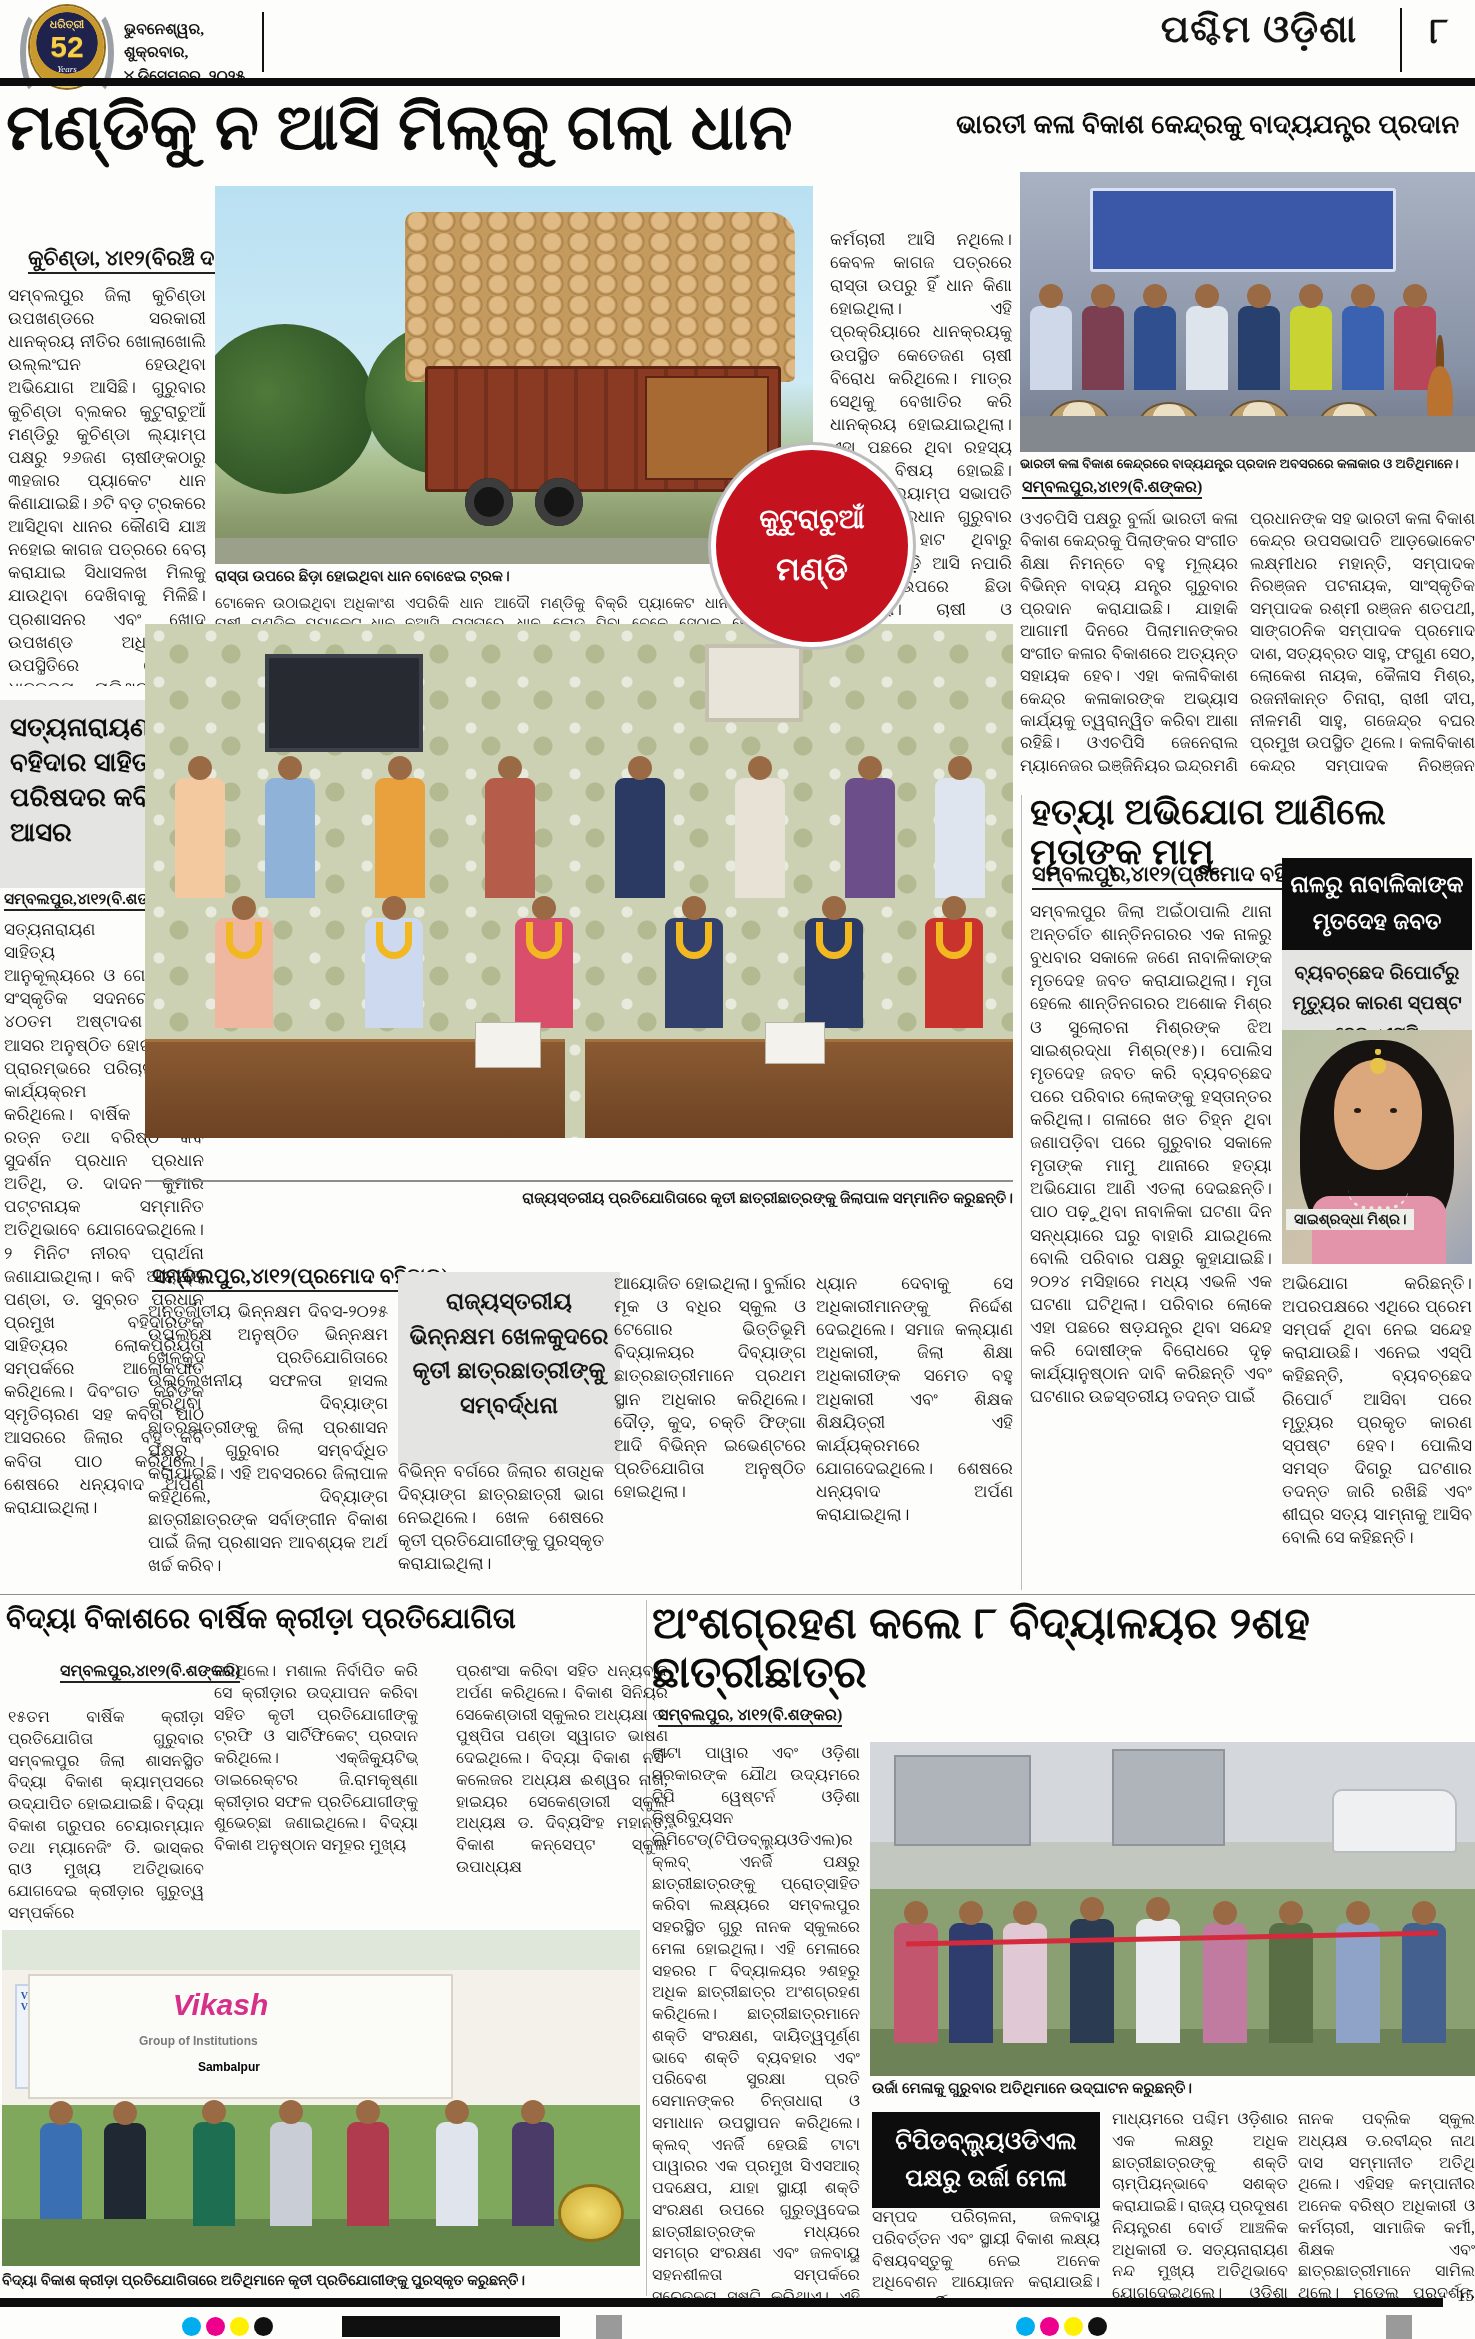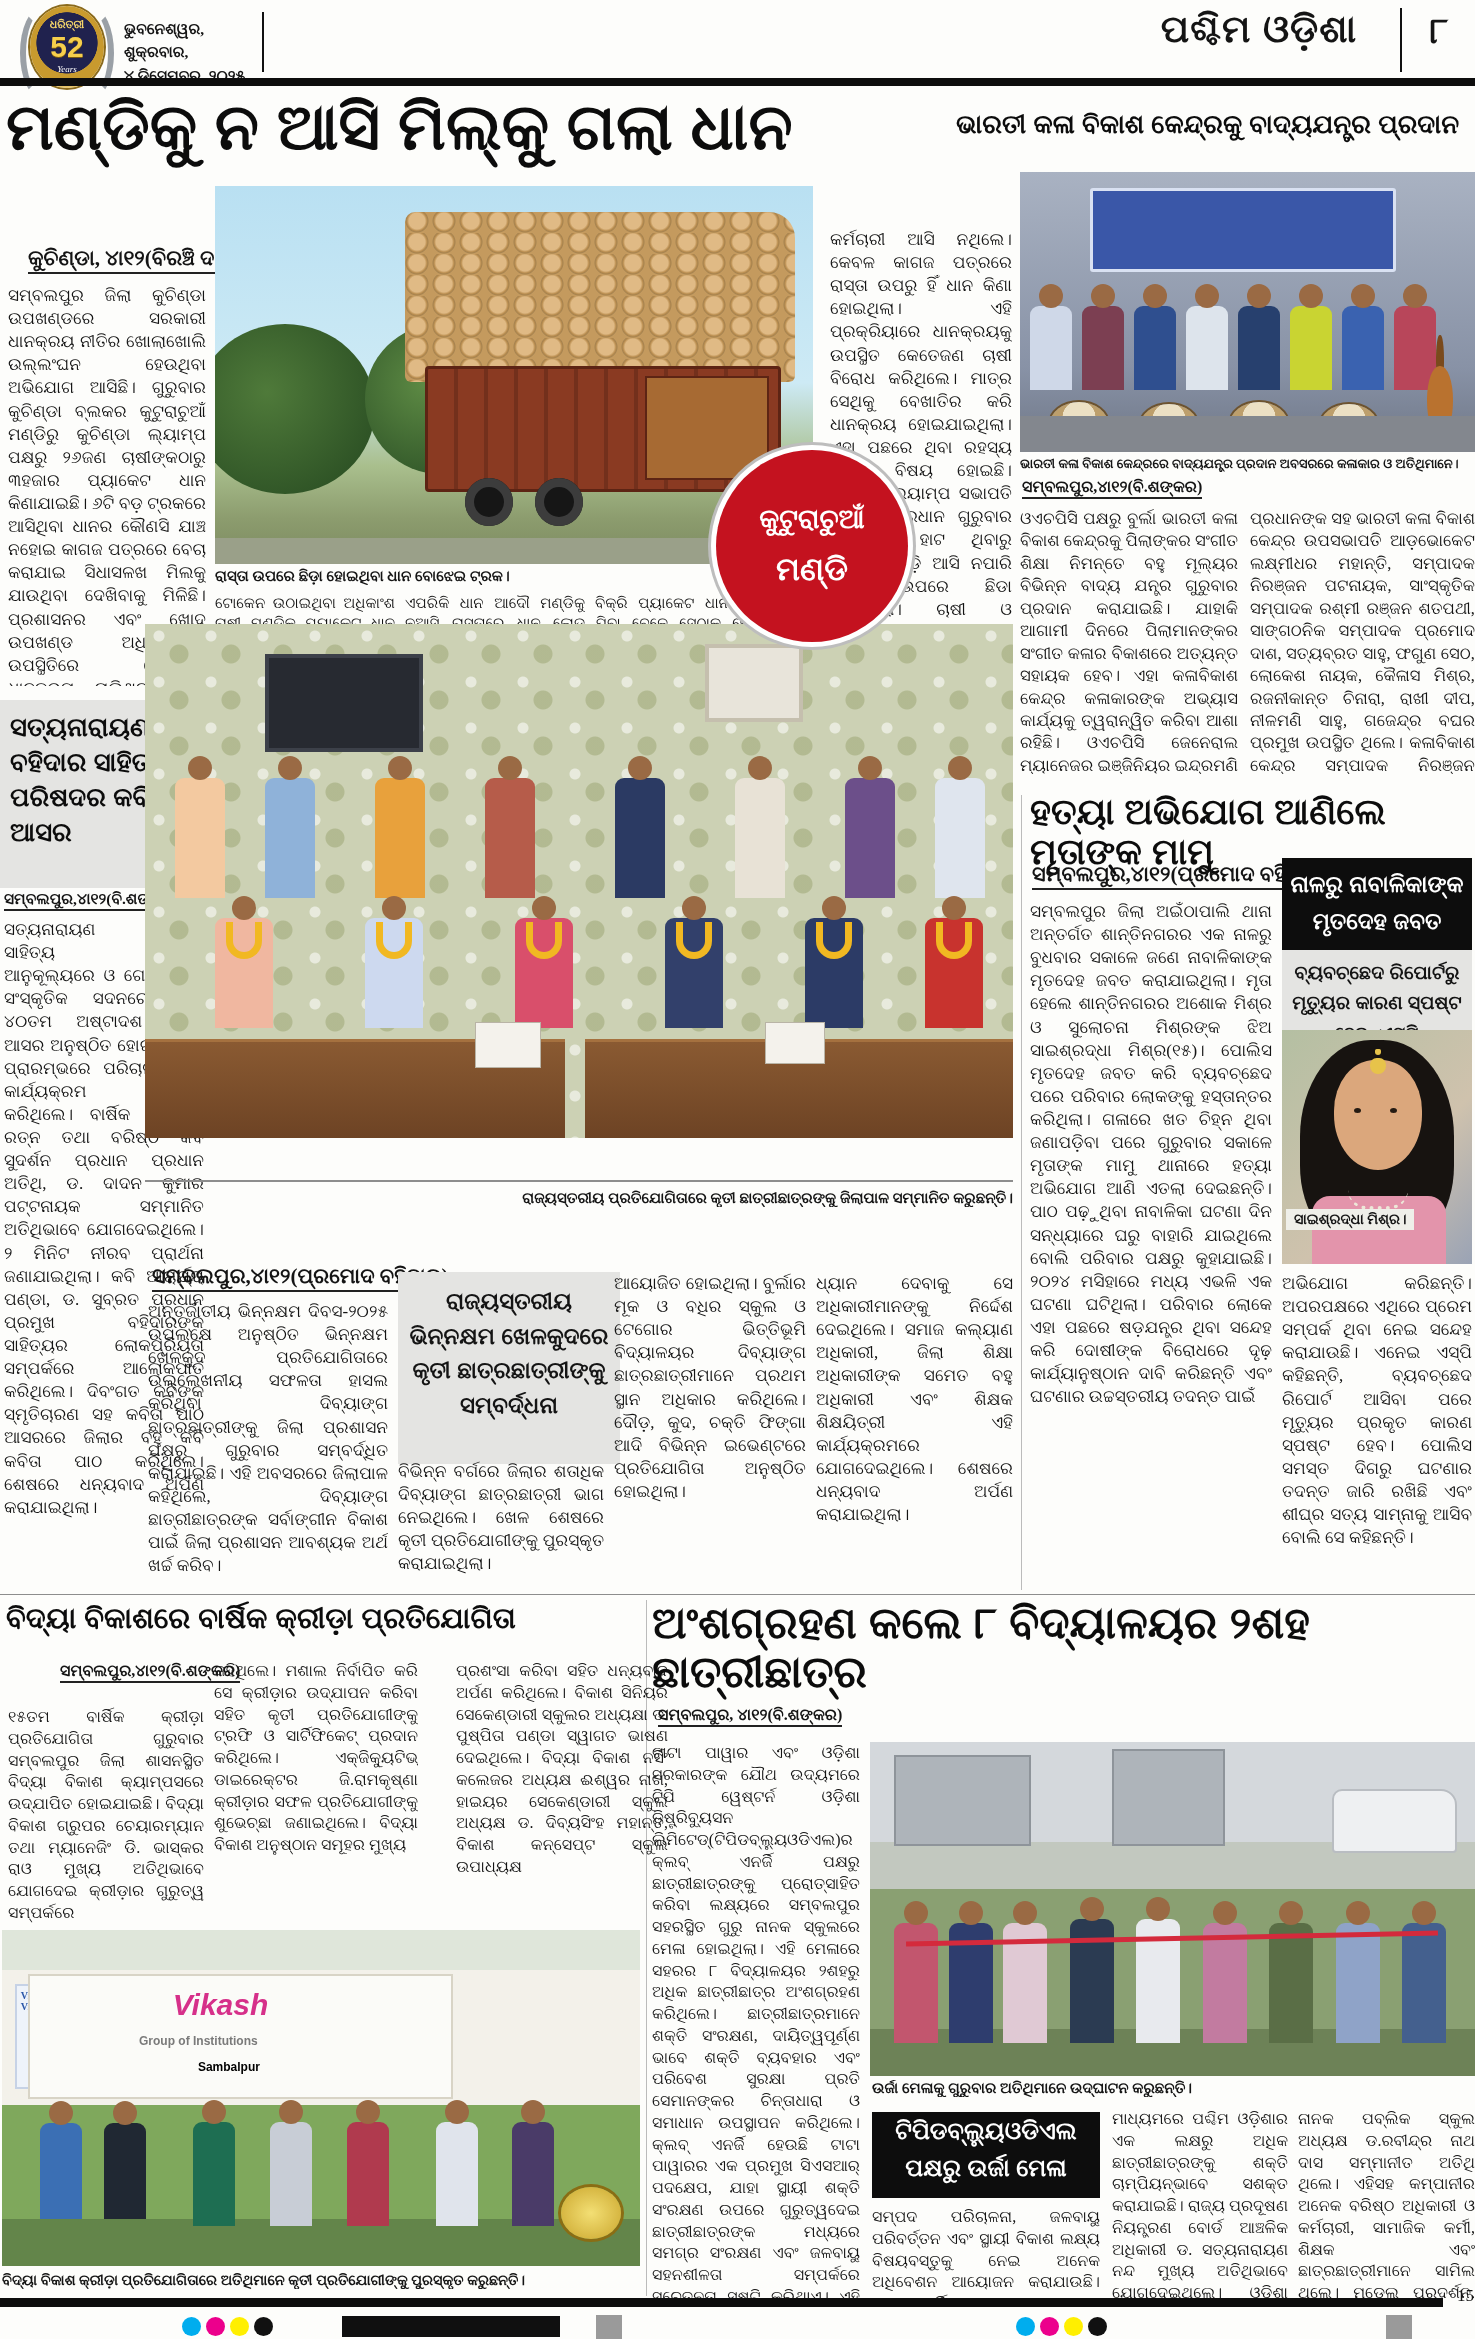--- a/index.html
+++ b/index.html
@@ -265,21 +265,21 @@
     <div class="fig" style="left:13%;bottom:10%;width:44px;height:120px;background:#2e3d6e;"></div>
     <div class="fig" style="left:22%;bottom:10%;width:44px;height:120px;background:#e0c9d4;"></div>
     <div class="fig" style="left:33%;bottom:10%;width:44px;height:124px;background:#2b3b52;"></div>
     <div class="fig" style="left:44%;bottom:10%;width:44px;height:124px;background:#e8eaee;"></div>
     <div class="fig" style="left:55%;bottom:10%;width:44px;height:120px;background:#c27ba0;"></div>
     <div class="fig" style="left:66%;bottom:10%;width:44px;height:120px;background:#5a6e46;"></div>
     <div class="fig" style="left:77%;bottom:10%;width:44px;height:120px;background:#8fa3c8;"></div>
     <div class="fig" style="left:88%;bottom:10%;width:44px;height:120px;background:#44608e;"></div>
   </div>
   <div class="abs caption" style="left:872px;top:2080px;width:603px;font-size:15px;">ଉର୍ଜା ମେଳାକୁ ଗୁରୁବାର ଅତିଥିମାନେ ଉଦ୍‌ଘାଟନ କରୁଛନ୍ତି।</div>
-  <div class="abs blackbox" style="left:872px;top:2112px;width:228px;height:86px;font-size:24px;line-height:1.55;">ଟିପିଡବ୍ଲ୍ୟୁଓଡିଏଲ ପକ୍ଷରୁ ଉର୍ଜା ମେଳା</div>
+  <div class="abs blackbox" style="left:872px;top:2112px;width:228px;height:86px;font-size:24px;padding-top:10px;line-height:1.55;">ଟିପିଡବ୍ଲ୍ୟୁଓଡିଏଲ ପକ୍ଷରୁ ଉର୍ଜା ମେଳା</div>
   <div class="abs body" style="left:872px;top:2206px;width:228px;height:92px;font-size:16px;">ସମ୍ପଦ ପରିଚାଳନା, ଜଳବାୟୁ ପରିବର୍ତ୍ତନ ଏବଂ ସ୍ଥାୟୀ ବିକାଶ ଲକ୍ଷ୍ୟ ବିଷୟବସ୍ତୁକୁ ନେଇ ଅନେକ ଅଧିବେଶନ ଆୟୋଜନ କରାଯାଉଛି। କ୍ଲବ୍ ଏନର୍ଜି ପଦକ୍ଷେପ</div>
   <div class="abs body" style="left:1112px;top:2108px;width:176px;height:190px;font-size:16px;">ମାଧ୍ୟମରେ ପଶ୍ଚିମ ଓଡ଼ିଶାର ଏକ ଲକ୍ଷରୁ ଅଧିକ ଛାତ୍ରୀଛାତ୍ରଙ୍କୁ ଶକ୍ତି ଚାମ୍ପିୟନ୍‌ଭାବେ ସଶକ୍ତ କରାଯାଇଛି। ରାଜ୍ୟ ପ୍ରଦୂଷଣ ନିୟନ୍ତ୍ରଣ ବୋର୍ଡ ଆଞ୍ଚଳିକ ଅଧିକାରୀ ଡ. ସତ୍ୟନାରାୟଣ ନନ୍ଦ ମୁଖ୍ୟ ଅତିଥିଭାବେ ଯୋଗଦେଇଥିଲେ। ଓଡ଼ିଶା ନବୀକରଣୀୟ ଶକ୍ତି ବିକାଶ ସଂସ୍ଥା(ଓରେଡା)ର ପ୍ରତିନିଧି କଳ୍ପନା ସେନାପତି, ଅତିରିକ୍ତ ଜିଲା ଶିକ୍ଷା ଅଧିକାରୀ ସତ୍ୟବ୍ରତ ସାହୁ, ଗୁରୁ</div>
   <div class="abs body" style="left:1298px;top:2108px;width:177px;height:190px;font-size:16px;">ନାନକ ପବ୍ଲିକ ସ୍କୁଲ ଅଧ୍ୟକ୍ଷ ଡ.ରବୀନ୍ଦ୍ର ନାଥ ଦାସ ସମ୍ମାନୀତ ଅତିଥି ଥିଲେ। ଏହିସହ କମ୍ପାନୀର ଅନେକ ବରିଷ୍ଠ ଅଧିକାରୀ ଓ କର୍ମଚାରୀ, ସାମାଜିକ କର୍ମୀ, ଶିକ୍ଷକ ଏବଂ ଛାତ୍ରଛାତ୍ରୀମାନେ ସାମିଲ ଥିଲେ। ମଡେଲ୍ ପ୍ରଦର୍ଶନ, ପୋଷ୍ଟର ତିଆରି, କ୍ୱିଜ୍ ଏବଂ ଅଭିନବ ପ୍ରଦର୍ଶନ ସମେତ ଶକ୍ତି ସଂରକ୍ଷଣ ଥିମ୍ ଉପରେ ଆଧାରିତ ପ୍ରତିଯୋଗିତା ହୋଇଥିଲା।</div>
 
   <div class="abs footbar"></div>
   <div class="abs pageno15">15</div>
   <div class="regdot" style="left:182px;background:#00adee;"></div>
   <div class="regdot" style="left:206px;background:#ec008c;"></div>
   <div class="regdot" style="left:230px;background:#ffef00;"></div>
   <div class="regdot" style="left:254px;background:#111;"></div>

